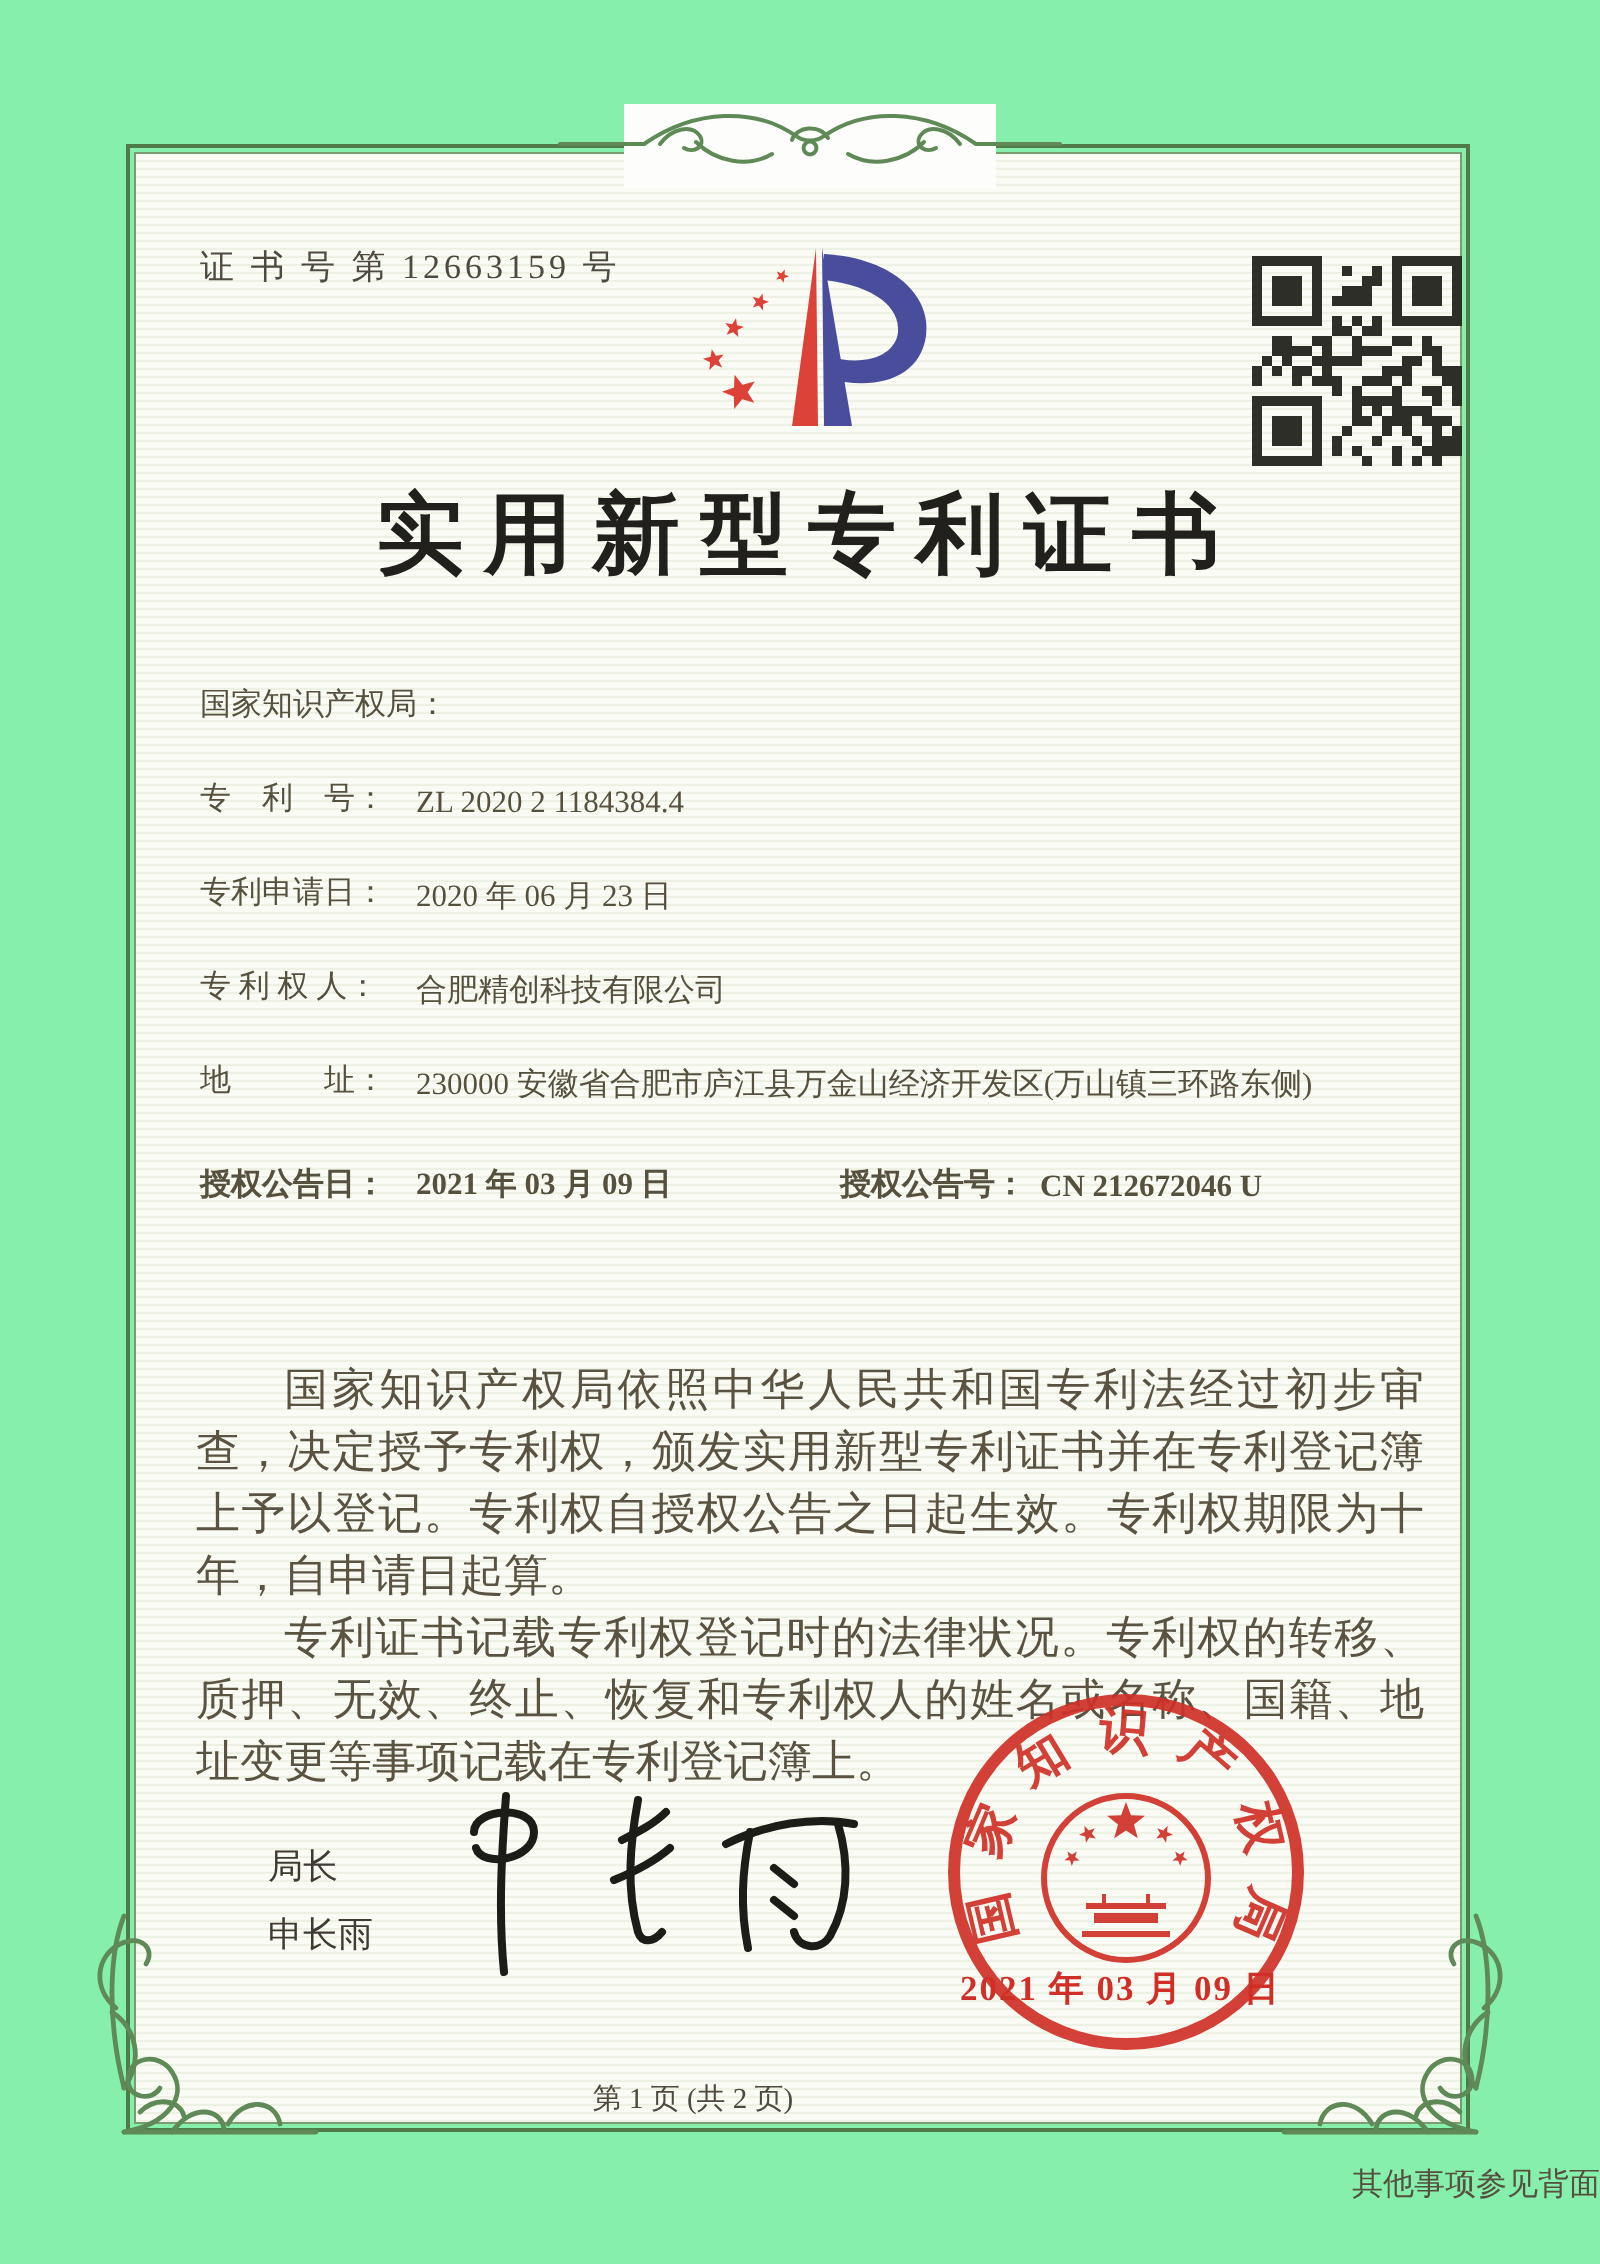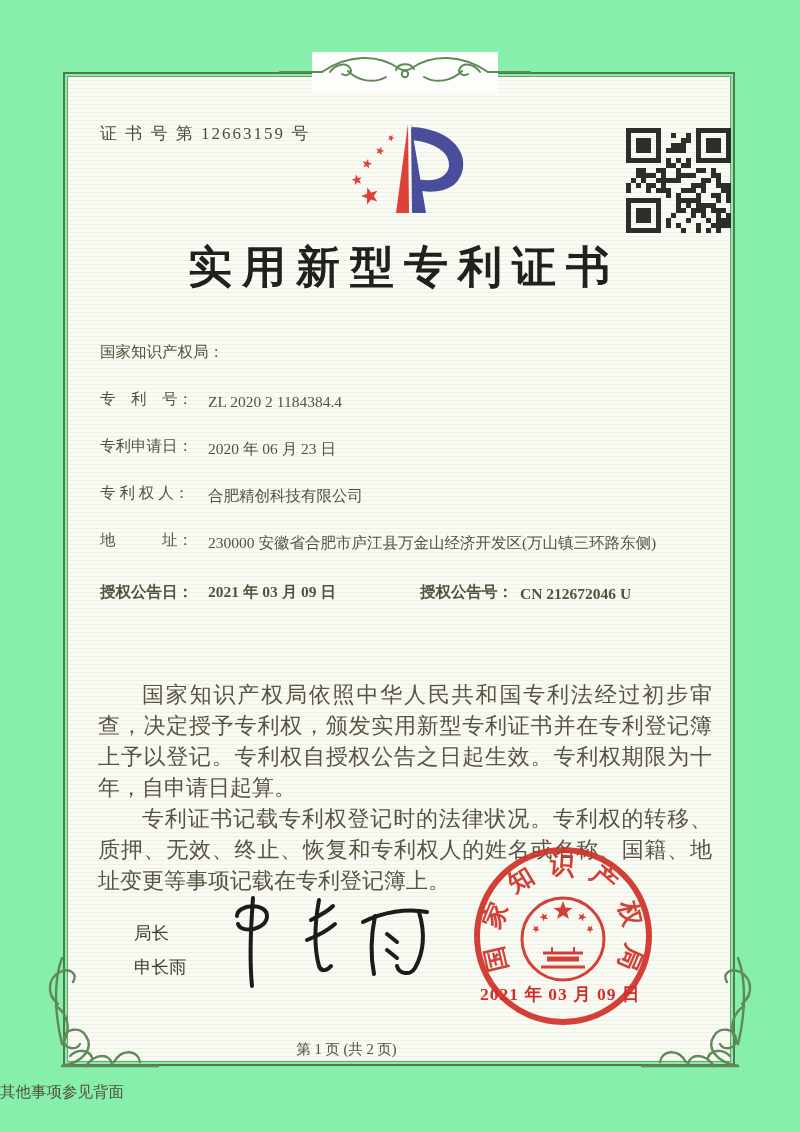--- a/index.html
+++ b/index.html
@@ -45,21 +45,21 @@
   }
   .paras p{margin:0;text-indent:2em;}
   .officer{position:absolute;left:102px;top:916px;font-size:17.5px;color:#3f3b33;line-height:34px;margin-left:32px;}
   .sig{position:absolute;left:215px;top:886px;width:235px;height:108px;}
   .seal{position:absolute;left:470px;top:843px;width:186px;height:186px;z-index:3;}
   .seal-date{
     position:absolute;left:480px;top:982px;width:180px;z-index:4;
     font-size:17.5px;font-weight:bold;color:#cf2f26;letter-spacing:1px;
   }
   .page-num{position:absolute;left:0;top:1040px;width:693px;text-align:center;font-size:14.5px;color:#4e4a3e;}
-  .back-note{position:absolute;left:0;top:1082px;width:800px;text-align:left;font-size:15.5px;color:#55503f;}
+  .back-note{position:absolute;left:0;top:1082px;width:800px;text-align:right;font-size:15.5px;color:#55503f;}
   .orn-top{position:absolute;left:278px;top:46px;width:254px;height:54px;z-index:2;}
   .orn-bl{position:absolute;left:40px;top:952px;width:120px;height:136px;z-index:2;}
   .orn-br{position:absolute;left:640px;top:952px;width:120px;height:136px;z-index:2;transform:scaleX(-1);}
 </style>
 </head>
 <body>
 
 <div class="page">
 
   <div class="frame">

